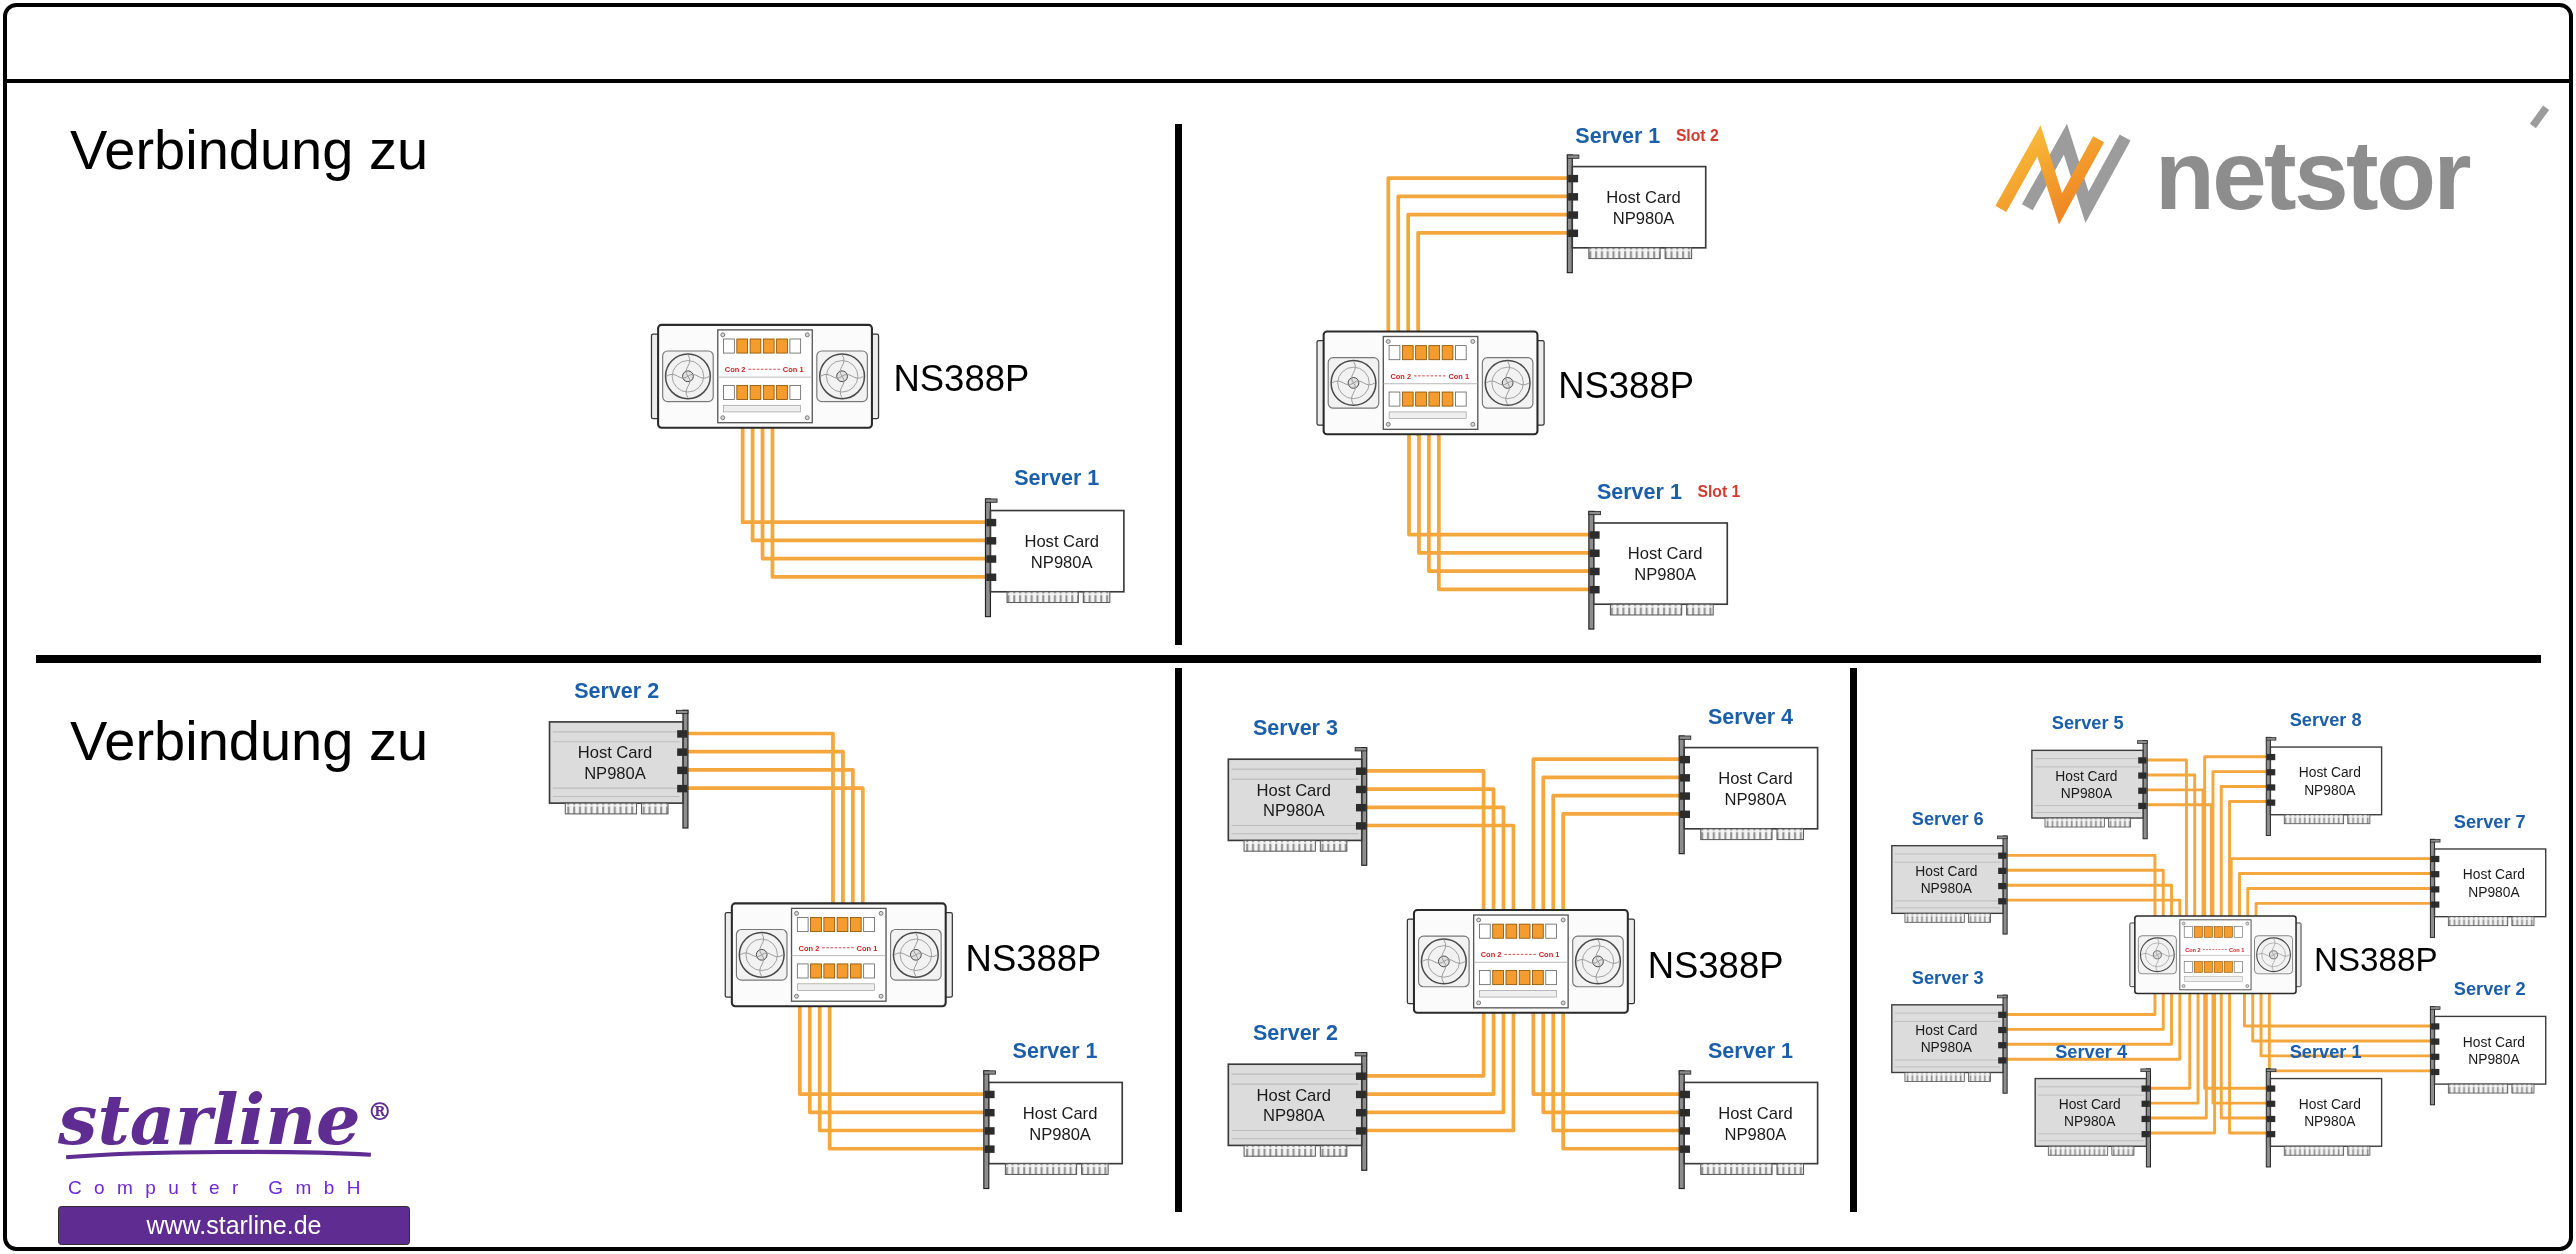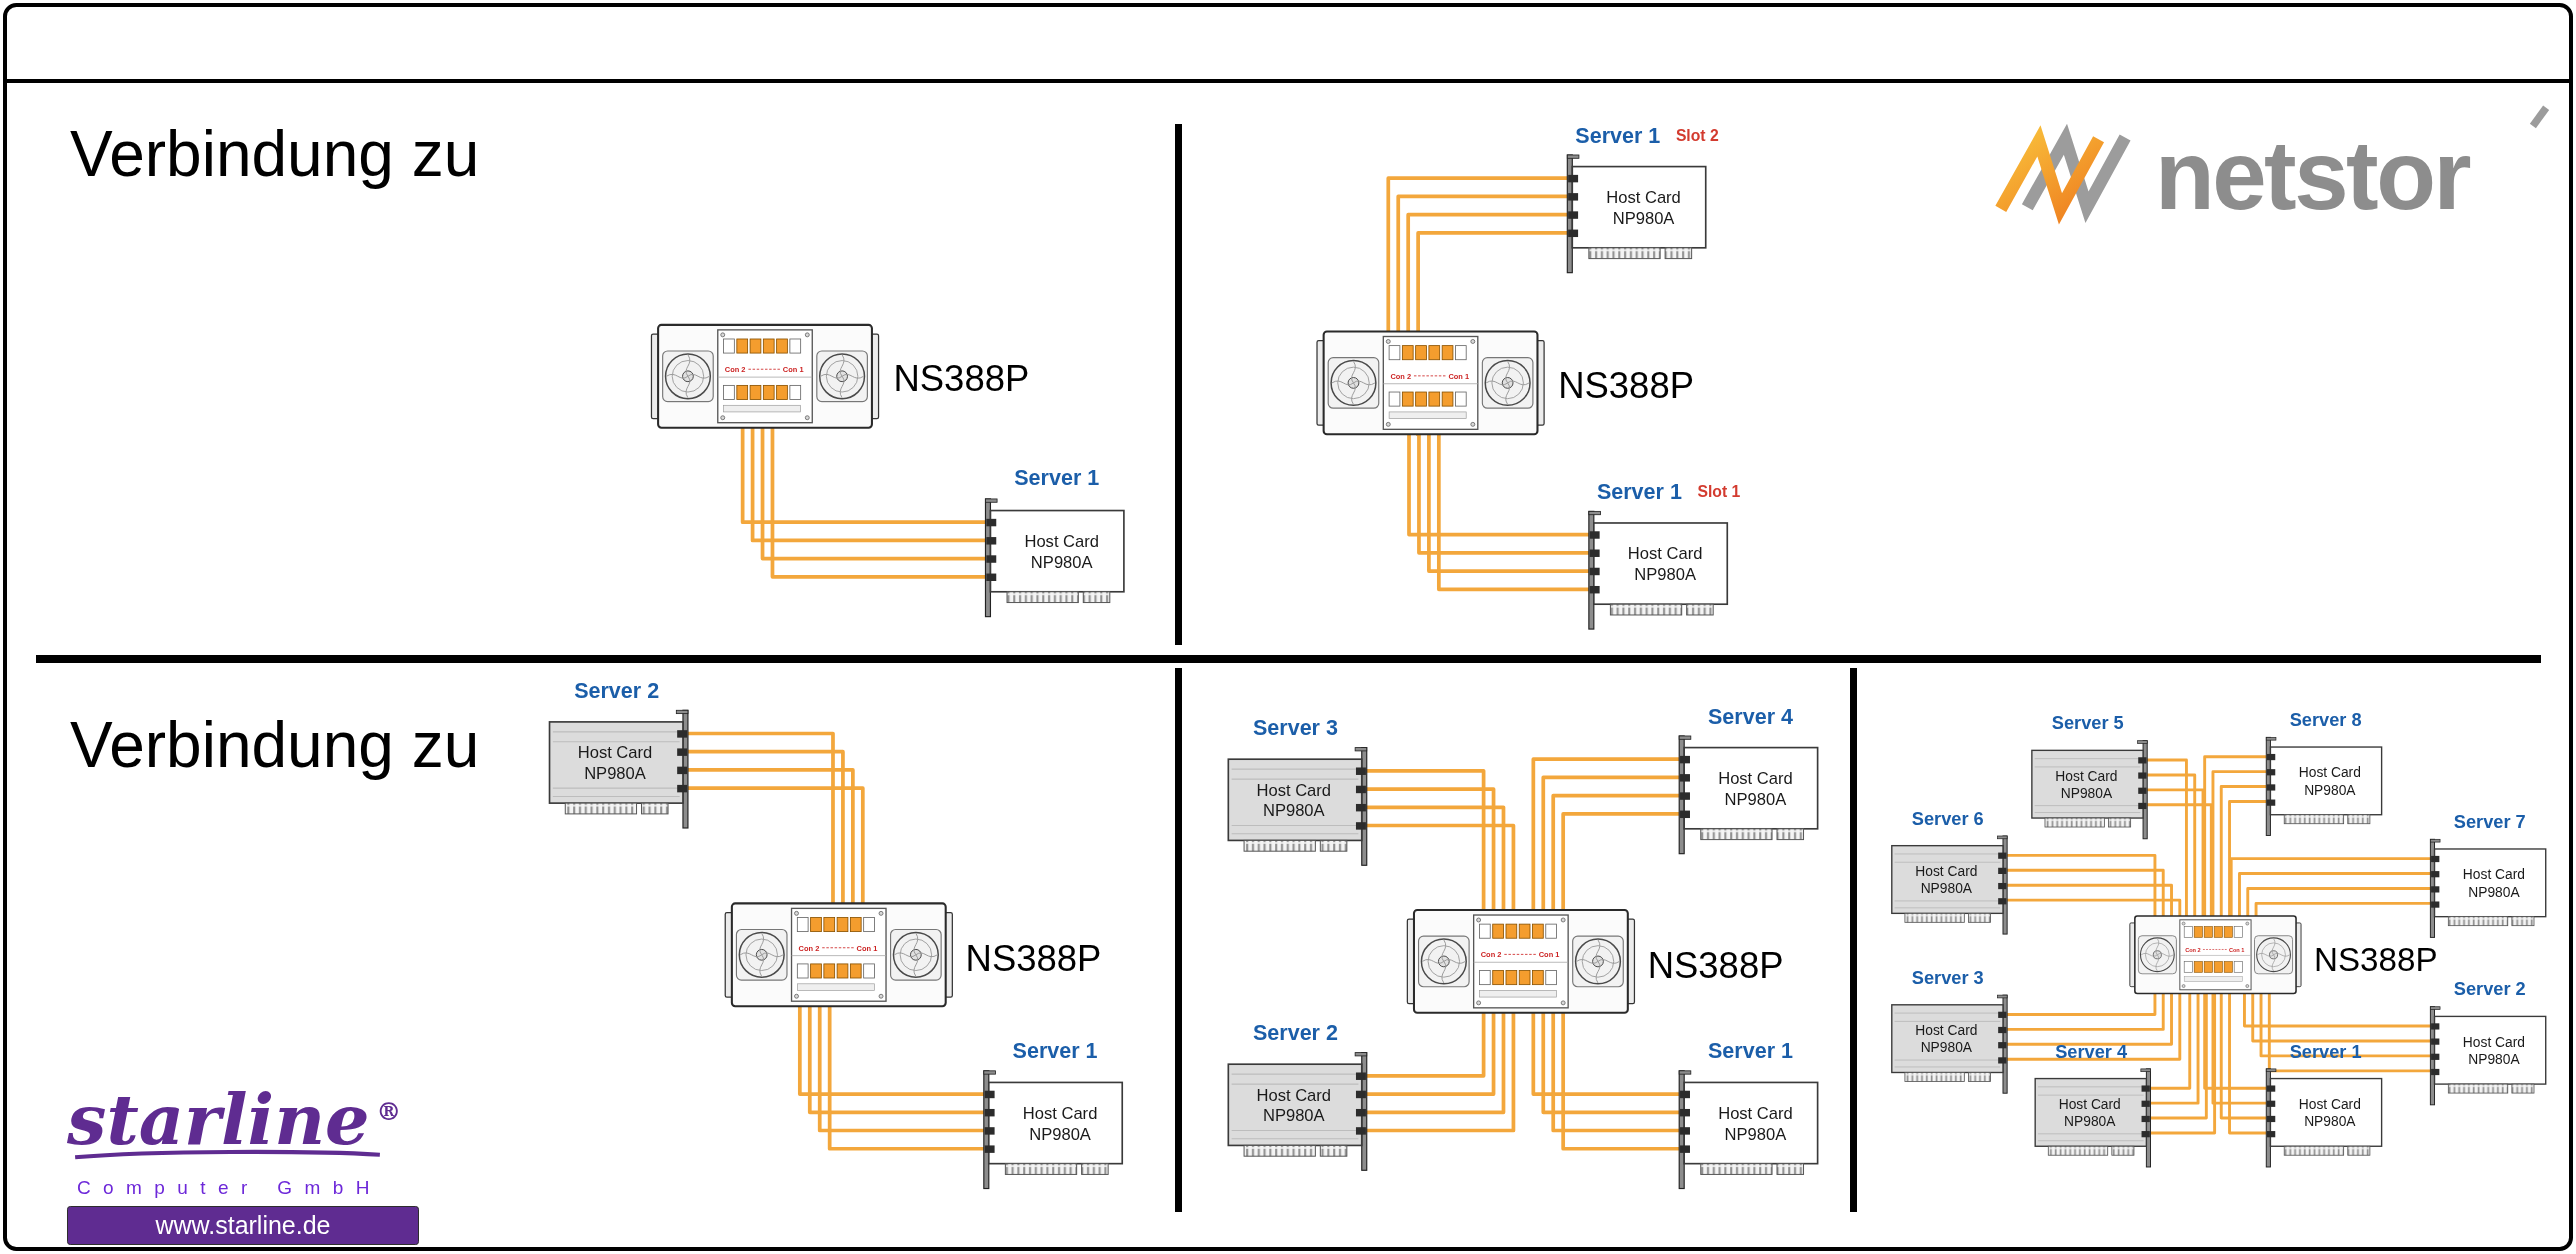--- a/index.html
+++ b/index.html
@@ -10,41 +10,41 @@
   .frame { position:absolute; inset:3.3px; border:4.1px solid #000; border-radius:13.3px; pointer-events:none; z-index:60; }
   .title { position:absolute; top:13.3px; left:31.5px; font-size:50px; color:#000; z-index:10; white-space:nowrap; }
   .title-rule { position:absolute; left:6.6px; right:6.6px; top:79px; height:4.1px; background:#000; }
 
   .divider { position:absolute; background:#000; z-index:5; }
   .div-h  { left:36px; top:655px; width:2505px; height:7.5px; }
   .div-v1 { left:1175px; top:124px; width:6.6px; height:521px; }
   .div-v2 { left:1175px; top:668px; width:6.6px; height:544px; }
   .div-v3 { left:1850px; top:668px; width:6.6px; height:544px; }
 
-  .heading { position:absolute; font-size:64px; line-height:1.28; color:#000; z-index:10; white-space:nowrap; }
+  .heading { position:absolute; font-size:56px; line-height:1.28; color:#000; z-index:10; white-space:nowrap; }
   .heading-single { top:114px; left:70px; }
   .heading-multi  { top:705px; left:70px; }
 
   svg.scene { position:absolute; left:0; top:0; z-index:8; }
 
   .srv      { font-family:"Liberation Sans",sans-serif; font-weight:bold; font-size:26px; fill:#1b5ea9; text-anchor:middle; }
   .srv-sm   { font-family:"Liberation Sans",sans-serif; font-weight:bold; font-size:22px; fill:#1b5ea9; text-anchor:middle; }
   .slot     { font-family:"Liberation Sans",sans-serif; font-weight:bold; font-size:19px; fill:#d33b2f; text-anchor:start; }
   .model    { font-family:"Liberation Sans",sans-serif; font-size:44px; fill:#000; text-anchor:start; }
   .model-sm { font-family:"Liberation Sans",sans-serif; font-size:40px; fill:#000; text-anchor:start; }
   .cardtext { font-family:"Liberation Sans",sans-serif; font-size:20px; fill:#1a1a1a; text-anchor:middle; }
   .conlabel { font-family:"Liberation Sans",sans-serif; font-weight:bold; font-size:9px; fill:#cc2222; text-anchor:middle; }
   .screw    { fill:#d8d8d8; stroke:#666; stroke-width:1; }
 
   .cable path    { stroke:#f3a73c; stroke-width:4.5; fill:none; stroke-linejoin:round; }
   .cable-sm path { stroke-width:3.5; }
 
   .netstor-text { font-family:"Liberation Sans",sans-serif; font-weight:bold; font-size:118px; fill:#8d8d8d; letter-spacing:-3px; }
 
-  .starline { position:absolute; left:67px; top:1087px; width:431px; z-index:10; }
+  .starline { position:absolute; left:58px; top:1087px; width:431px; z-index:10; }
   .starline-script { font-family:"DejaVu Serif", serif; font-style:italic; font-weight:bold; font-size:70px; color:#5f2c91; line-height:0.95; white-space:nowrap; }
   .starline-reg { font-size:25px; vertical-align:super; color:#5f2c91; margin-left:6.6px; font-style:normal; }
   .starline-underline { display:block; margin-top:-5px; margin-left:3.3px; }
   .starline-sub { letter-spacing:12.4px; font-size:19px; color:#6d28d9; margin-top:17px; padding-left:10px; white-space:nowrap; }
   .starline-bar { margin-top:6.6px; background:#5f2c91; color:#fff; font-weight:normal; font-size:25px; text-align:center; padding:4px 0; border:1.7px solid #2d2d2d; border-radius:3.3px; width:352px; }
 </style>
 </head>
 <body>
 
 <div id="canvas">

